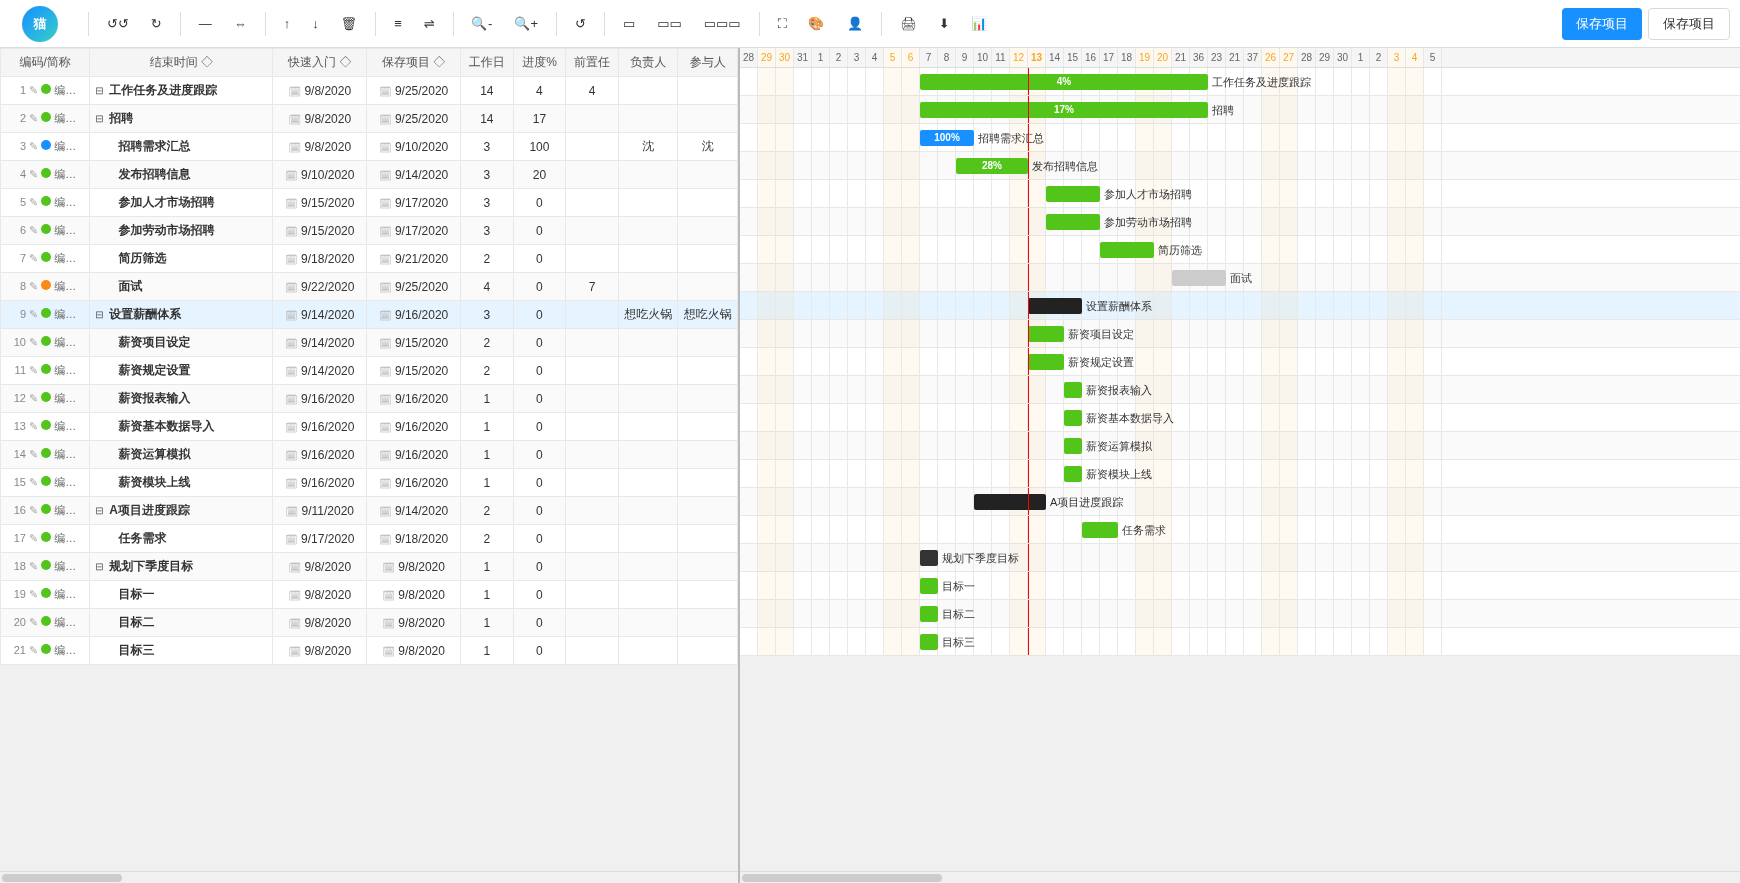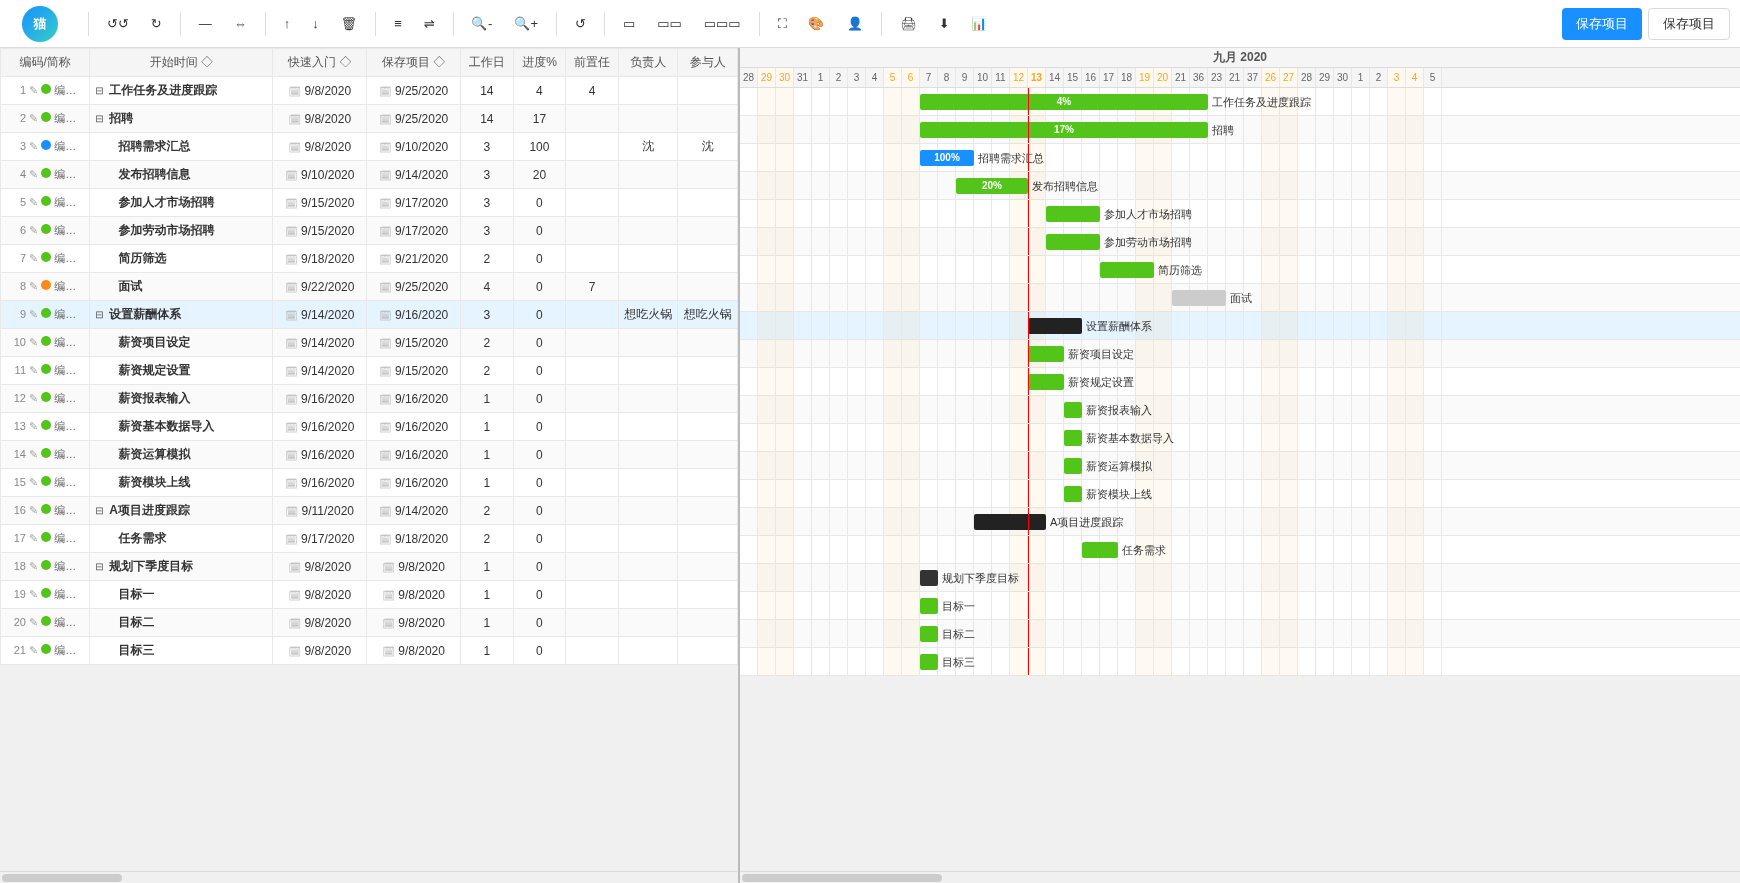--- a/index.html
+++ b/index.html
@@ -307,21 +307,21 @@
           <col style="width:82px">
           <col style="width:46px">
           <col style="width:46px">
           <col style="width:46px">
           <col style="width:52px">
           <col style="width:52px">
         </colgroup>
         <thead>
           <tr>
             <th>编码/简称</th>
-            <th>开始时间 ◇</th>
+            <th>结束时间 ◇</th>
             <th>快速入门 ◇</th>
             <th>保存项目 ◇</th>
             <th>工作日</th>
             <th>进度%</th>
             <th>前置任</th>
             <th>负责人</th>
             <th>参与人</th>
           </tr>
         </thead>
         <tbody id="task-tbody">
@@ -560,23 +560,20 @@
       </table>
     </div>
     <div class="scrollbar-h">
       <div class="scrollbar-thumb" style="width:120px;"></div>
     </div>
   </div>
 
   <div id="right-panel">
     <div class="gantt-wrapper">
 
-      <div class="gantt-month-header">
-        <span>九月 2020</span>
-      </div>
 
       <div class="gantt-days-row" id="gantt-days-row">
           <div class="gantt-day">28</div>
           <div class="gantt-day weekend">29</div>
           <div class="gantt-day weekend">30</div>
           <div class="gantt-day">31</div>
           <div class="gantt-day">1</div>
           <div class="gantt-day">2</div>
           <div class="gantt-day">3</div>
           <div class="gantt-day">4</div>
@@ -781,21 +778,21 @@
               <div class="gantt-cell" style="position: absolute; left: 540px; width: 18px; height: 28px; border-right: 1px solid rgb(232, 232, 232); background: rgba(245, 166, 35, 0.06);"></div>
               <div class="gantt-cell" style="position: absolute; left: 558px; width: 18px; height: 28px; border-right: 1px solid rgb(232, 232, 232);"></div>
               <div class="gantt-cell" style="position: absolute; left: 576px; width: 18px; height: 28px; border-right: 1px solid rgb(232, 232, 232);"></div>
               <div class="gantt-cell" style="position: absolute; left: 594px; width: 18px; height: 28px; border-right: 1px solid rgb(232, 232, 232);"></div>
               <div class="gantt-cell" style="position: absolute; left: 612px; width: 18px; height: 28px; border-right: 1px solid rgb(232, 232, 232);"></div>
               <div class="gantt-cell" style="position: absolute; left: 630px; width: 18px; height: 28px; border-right: 1px solid rgb(232, 232, 232);"></div>
               <div class="gantt-cell" style="position: absolute; left: 648px; width: 18px; height: 28px; border-right: 1px solid rgb(232, 232, 232); background: rgba(245, 166, 35, 0.06);"></div>
               <div class="gantt-cell" style="position: absolute; left: 666px; width: 18px; height: 28px; border-right: 1px solid rgb(232, 232, 232); background: rgba(245, 166, 35, 0.06);"></div>
               <div class="gantt-cell" style="position: absolute; left: 684px; width: 18px; height: 28px; border-right: 1px solid rgb(232, 232, 232);"></div>
               <div class="today-line" style="left: 288px;"></div>
-              <div class="gantt-bar" style="left: 216px; width: 72px; background: rgb(82, 196, 26);">20%</div>
+              <div class="gantt-bar" style="left: 216px; width: 72px; background: rgb(82, 196, 26);">28%</div>
               <div class="gantt-bar-label" style="left: 292px; top: 50%; transform: translateY(-50%);">发布招聘信息</div>
             </div>
             <div class="gantt-row" style="position: absolute; top: 112px; left: 0px; width: 1002px; height: 28px; background: rgb(255, 255, 255);">
               <div class="gantt-cell" style="position: absolute; left: 0px; width: 18px; height: 28px; border-right: 1px solid rgb(232, 232, 232);"></div>
               <div class="gantt-cell" style="position: absolute; left: 18px; width: 18px; height: 28px; border-right: 1px solid rgb(232, 232, 232); background: rgba(245, 166, 35, 0.06);"></div>
               <div class="gantt-cell" style="position: absolute; left: 36px; width: 18px; height: 28px; border-right: 1px solid rgb(232, 232, 232); background: rgba(245, 166, 35, 0.06);"></div>
               <div class="gantt-cell" style="position: absolute; left: 54px; width: 18px; height: 28px; border-right: 1px solid rgb(232, 232, 232);"></div>
               <div class="gantt-cell" style="position: absolute; left: 72px; width: 18px; height: 28px; border-right: 1px solid rgb(232, 232, 232);"></div>
               <div class="gantt-cell" style="position: absolute; left: 90px; width: 18px; height: 28px; border-right: 1px solid rgb(232, 232, 232);"></div>
               <div class="gantt-cell" style="position: absolute; left: 108px; width: 18px; height: 28px; border-right: 1px solid rgb(232, 232, 232);"></div>

